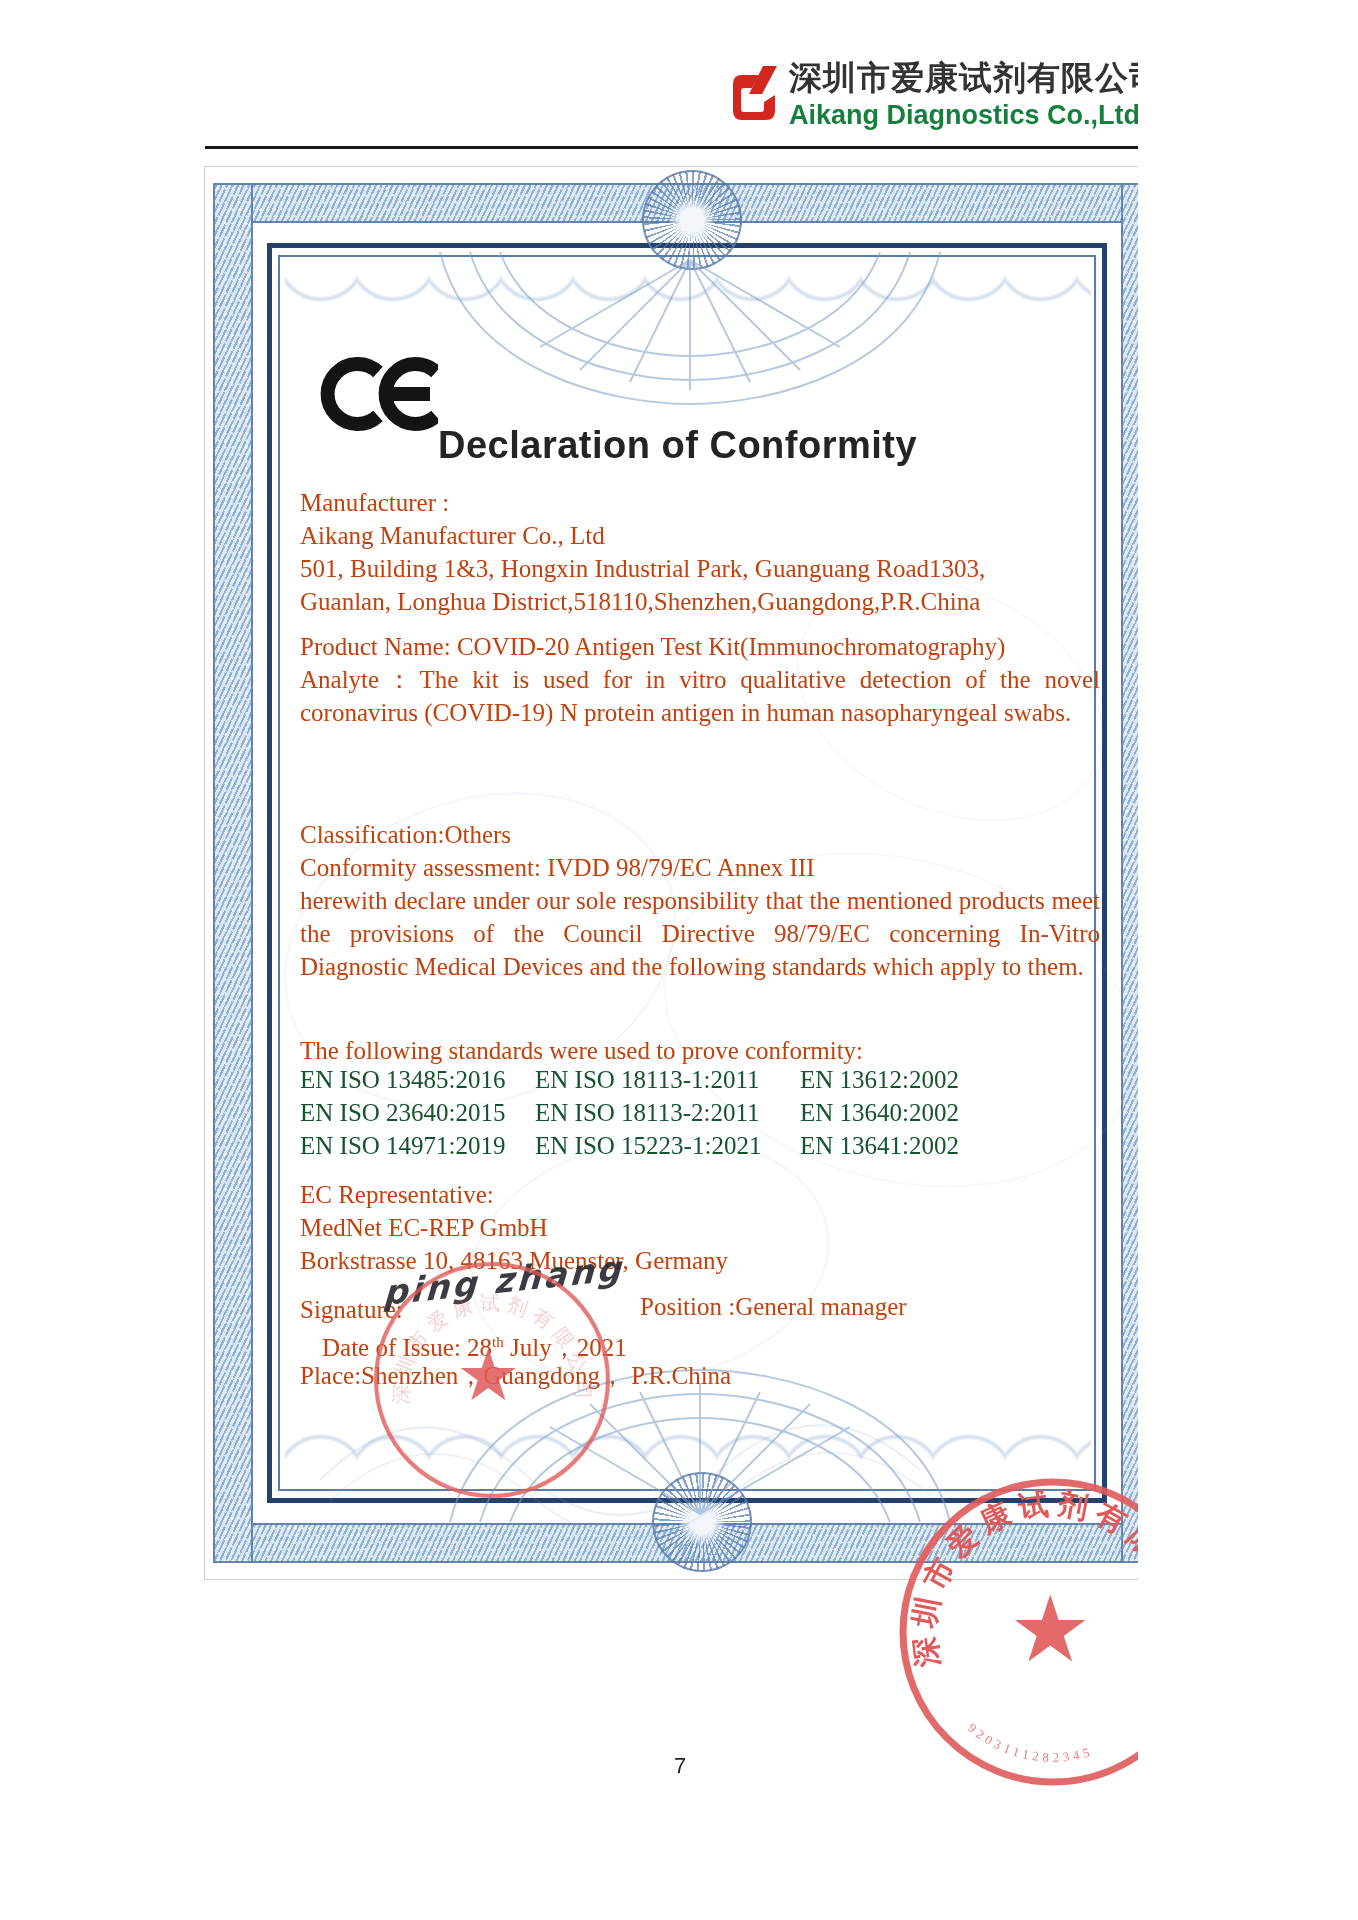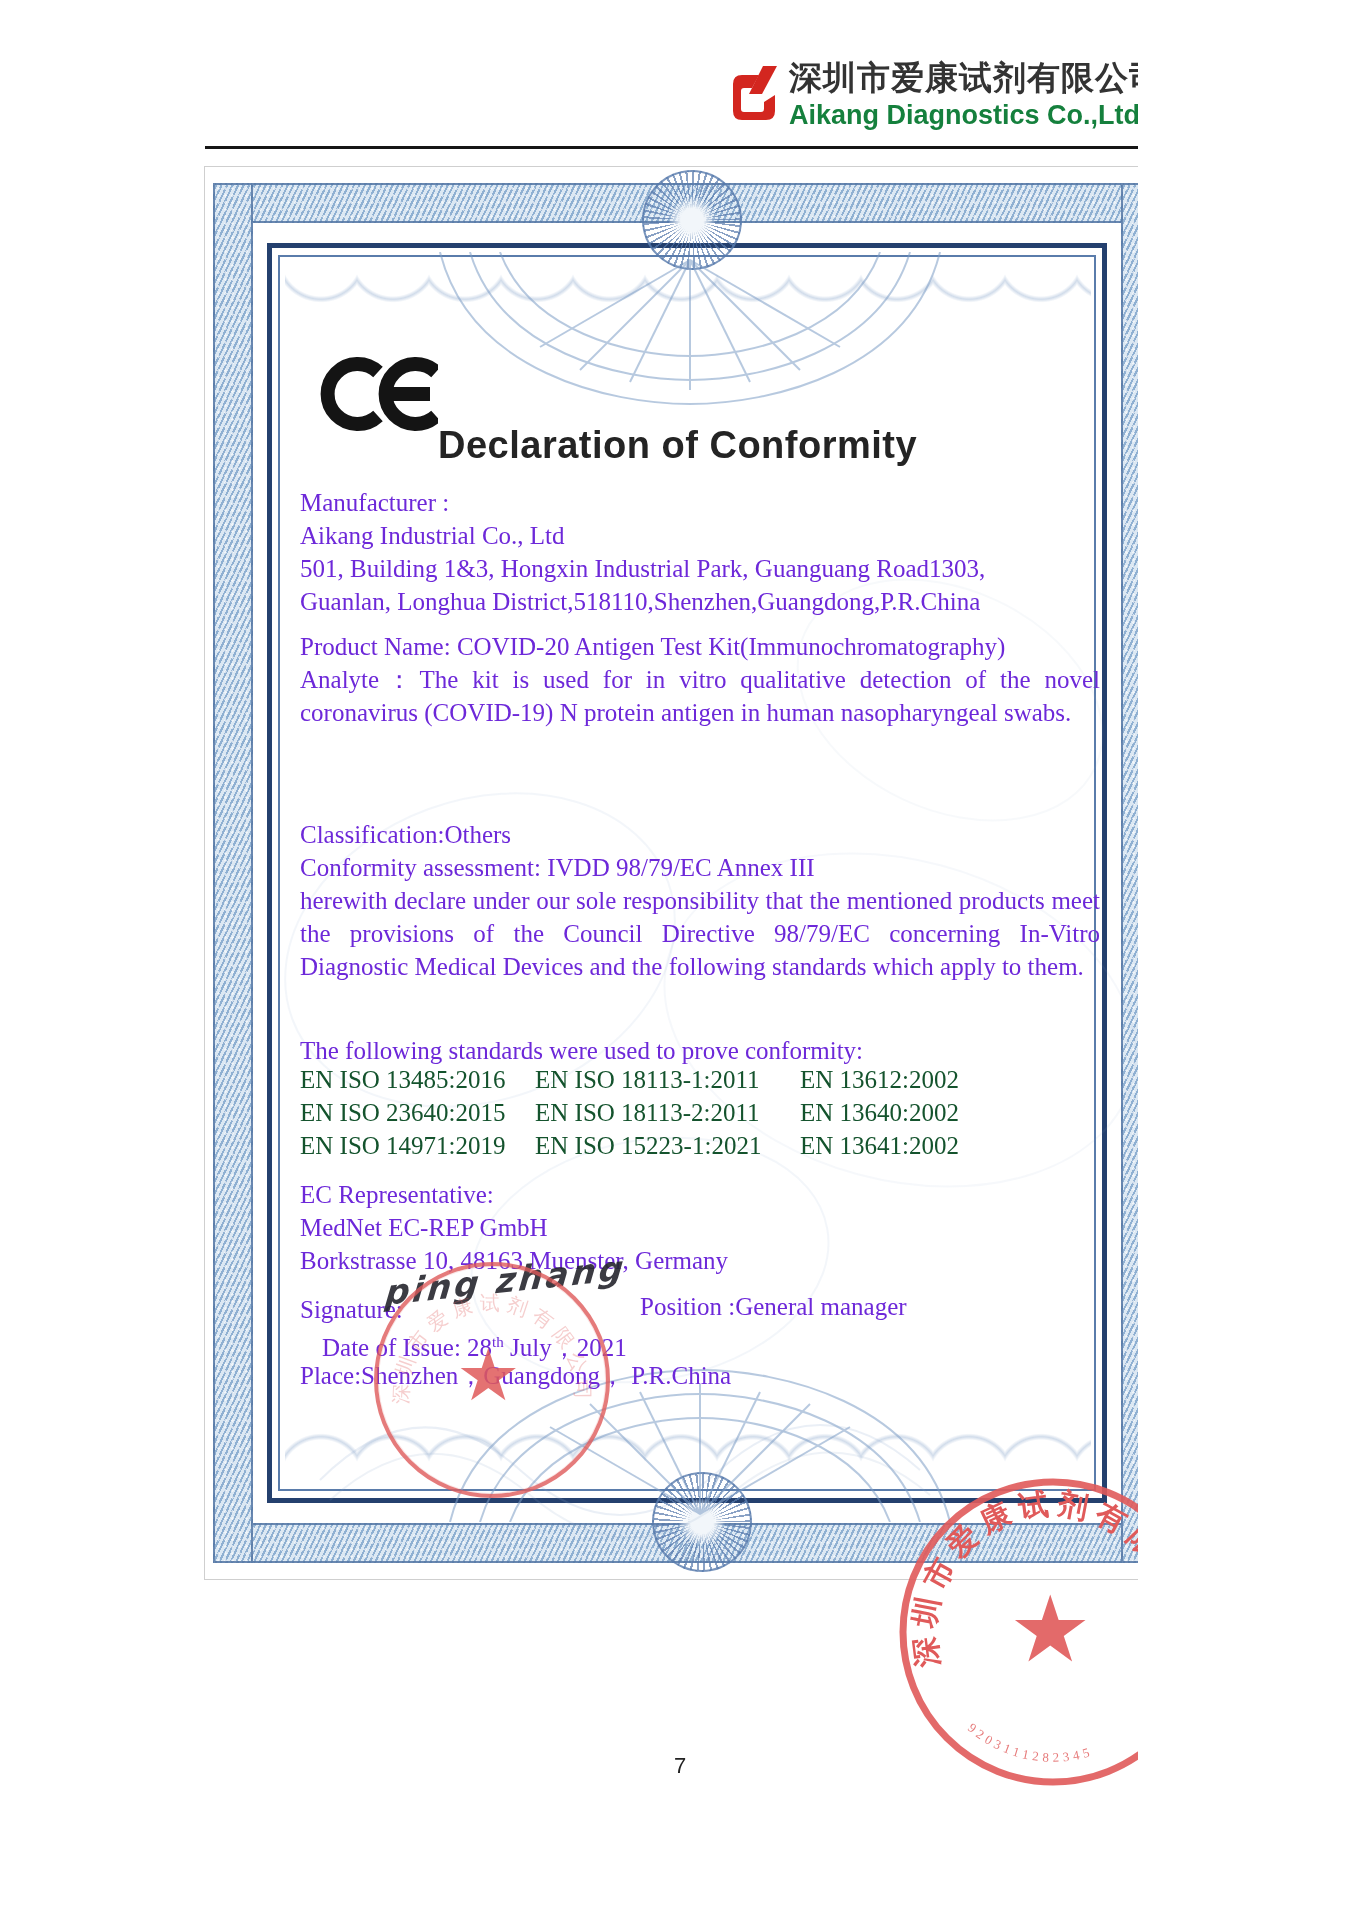--- a/index.html
+++ b/index.html
@@ -36,21 +36,21 @@
     border:2px solid rgba(88,122,172,.8);}
   .rosette::after{content:"";position:absolute;inset:26%;border-radius:50%;
     background:radial-gradient(circle,#f2f6fa 35%, rgba(242,246,250,0) 75%);}
   .scallops{position:absolute;
     background:radial-gradient(circle at 50% 0%, rgba(110,145,190,0) 60%, rgba(110,145,190,.45) 65%, rgba(110,145,190,0) 70%) 0 0/72px 56px repeat-x;}
   .flip-v{transform:scaleY(-1);}
   .fan{position:absolute;opacity:.55;}
   .watermark{position:absolute;left:0;top:0;pointer-events:none;}
 
   
-  .body-text{position:absolute;font-size:25px;line-height:33px;color:#6d28d9;}
+  .body-text{position:absolute;font-size:25px;line-height:33px;color:#c2410c;}
   .jpara{text-align:justify;}
   .ce-mark{position:absolute;left:318px;top:352px;}
   .doc-title{position:absolute;left:438px;top:424px;font-family:"Liberation Sans",sans-serif;
              font-size:38px;font-weight:600;color:#242424;letter-spacing:.5px;}
   .std-grid{position:absolute;left:300px;top:1066px;width:800px;display:grid;
             grid-template-columns:235px 265px 1fr;grid-auto-rows:33px;font-size:25px;color:#14532d;}
   sup.th{font-size:60%;vertical-align:super;}
   .handwriting{position:absolute;left:385px;top:1260px;font-family:"DejaVu Sans",sans-serif;
      font-style:italic;font-weight:bold;font-size:34px;color:#26262e;
      transform:rotate(-6deg) skewX(-12deg);letter-spacing:3px;opacity:.9;}
@@ -137,21 +137,21 @@
     <g fill="none" stroke="#141414" stroke-width="14">
       <path d="M60 20 A 30 30 0 1 0 60 64"></path>
       <path d="M118 20 A 30 30 0 1 0 118 64"></path>
       <path d="M70 42 L112 42"></path>
     </g>
   </svg>
   <div class="doc-title">Declaration of Conformity</div>
 
   <div class="body-text" style="left:300px;top:486px;">
     <div>Manufacturer :</div>
-    <div>Aikang Industrial Co., Ltd</div>
+    <div>Aikang Manufacturer Co., Ltd</div>
     <div>501, Building 1&amp;3, Hongxin Industrial Park, Guanguang Road1303,</div>
     <div>Guanlan, Longhua District,518110,Shenzhen,Guangdong,P.R.China</div>
   </div>
 
   <div class="body-text" style="left:300px;top:630px;width:800px;">
     <div>Product Name: COVID-20 Antigen Test Kit(Immunochromatography)</div>
     <div class="jpara">Analyte：The kit is used for in vitro qualitative detection of the novel coronavirus (COVID-19) N protein antigen in human nasopharyngeal swabs.</div>
   </div>
 
   <div class="body-text" style="left:300px;top:818px;width:800px;">

